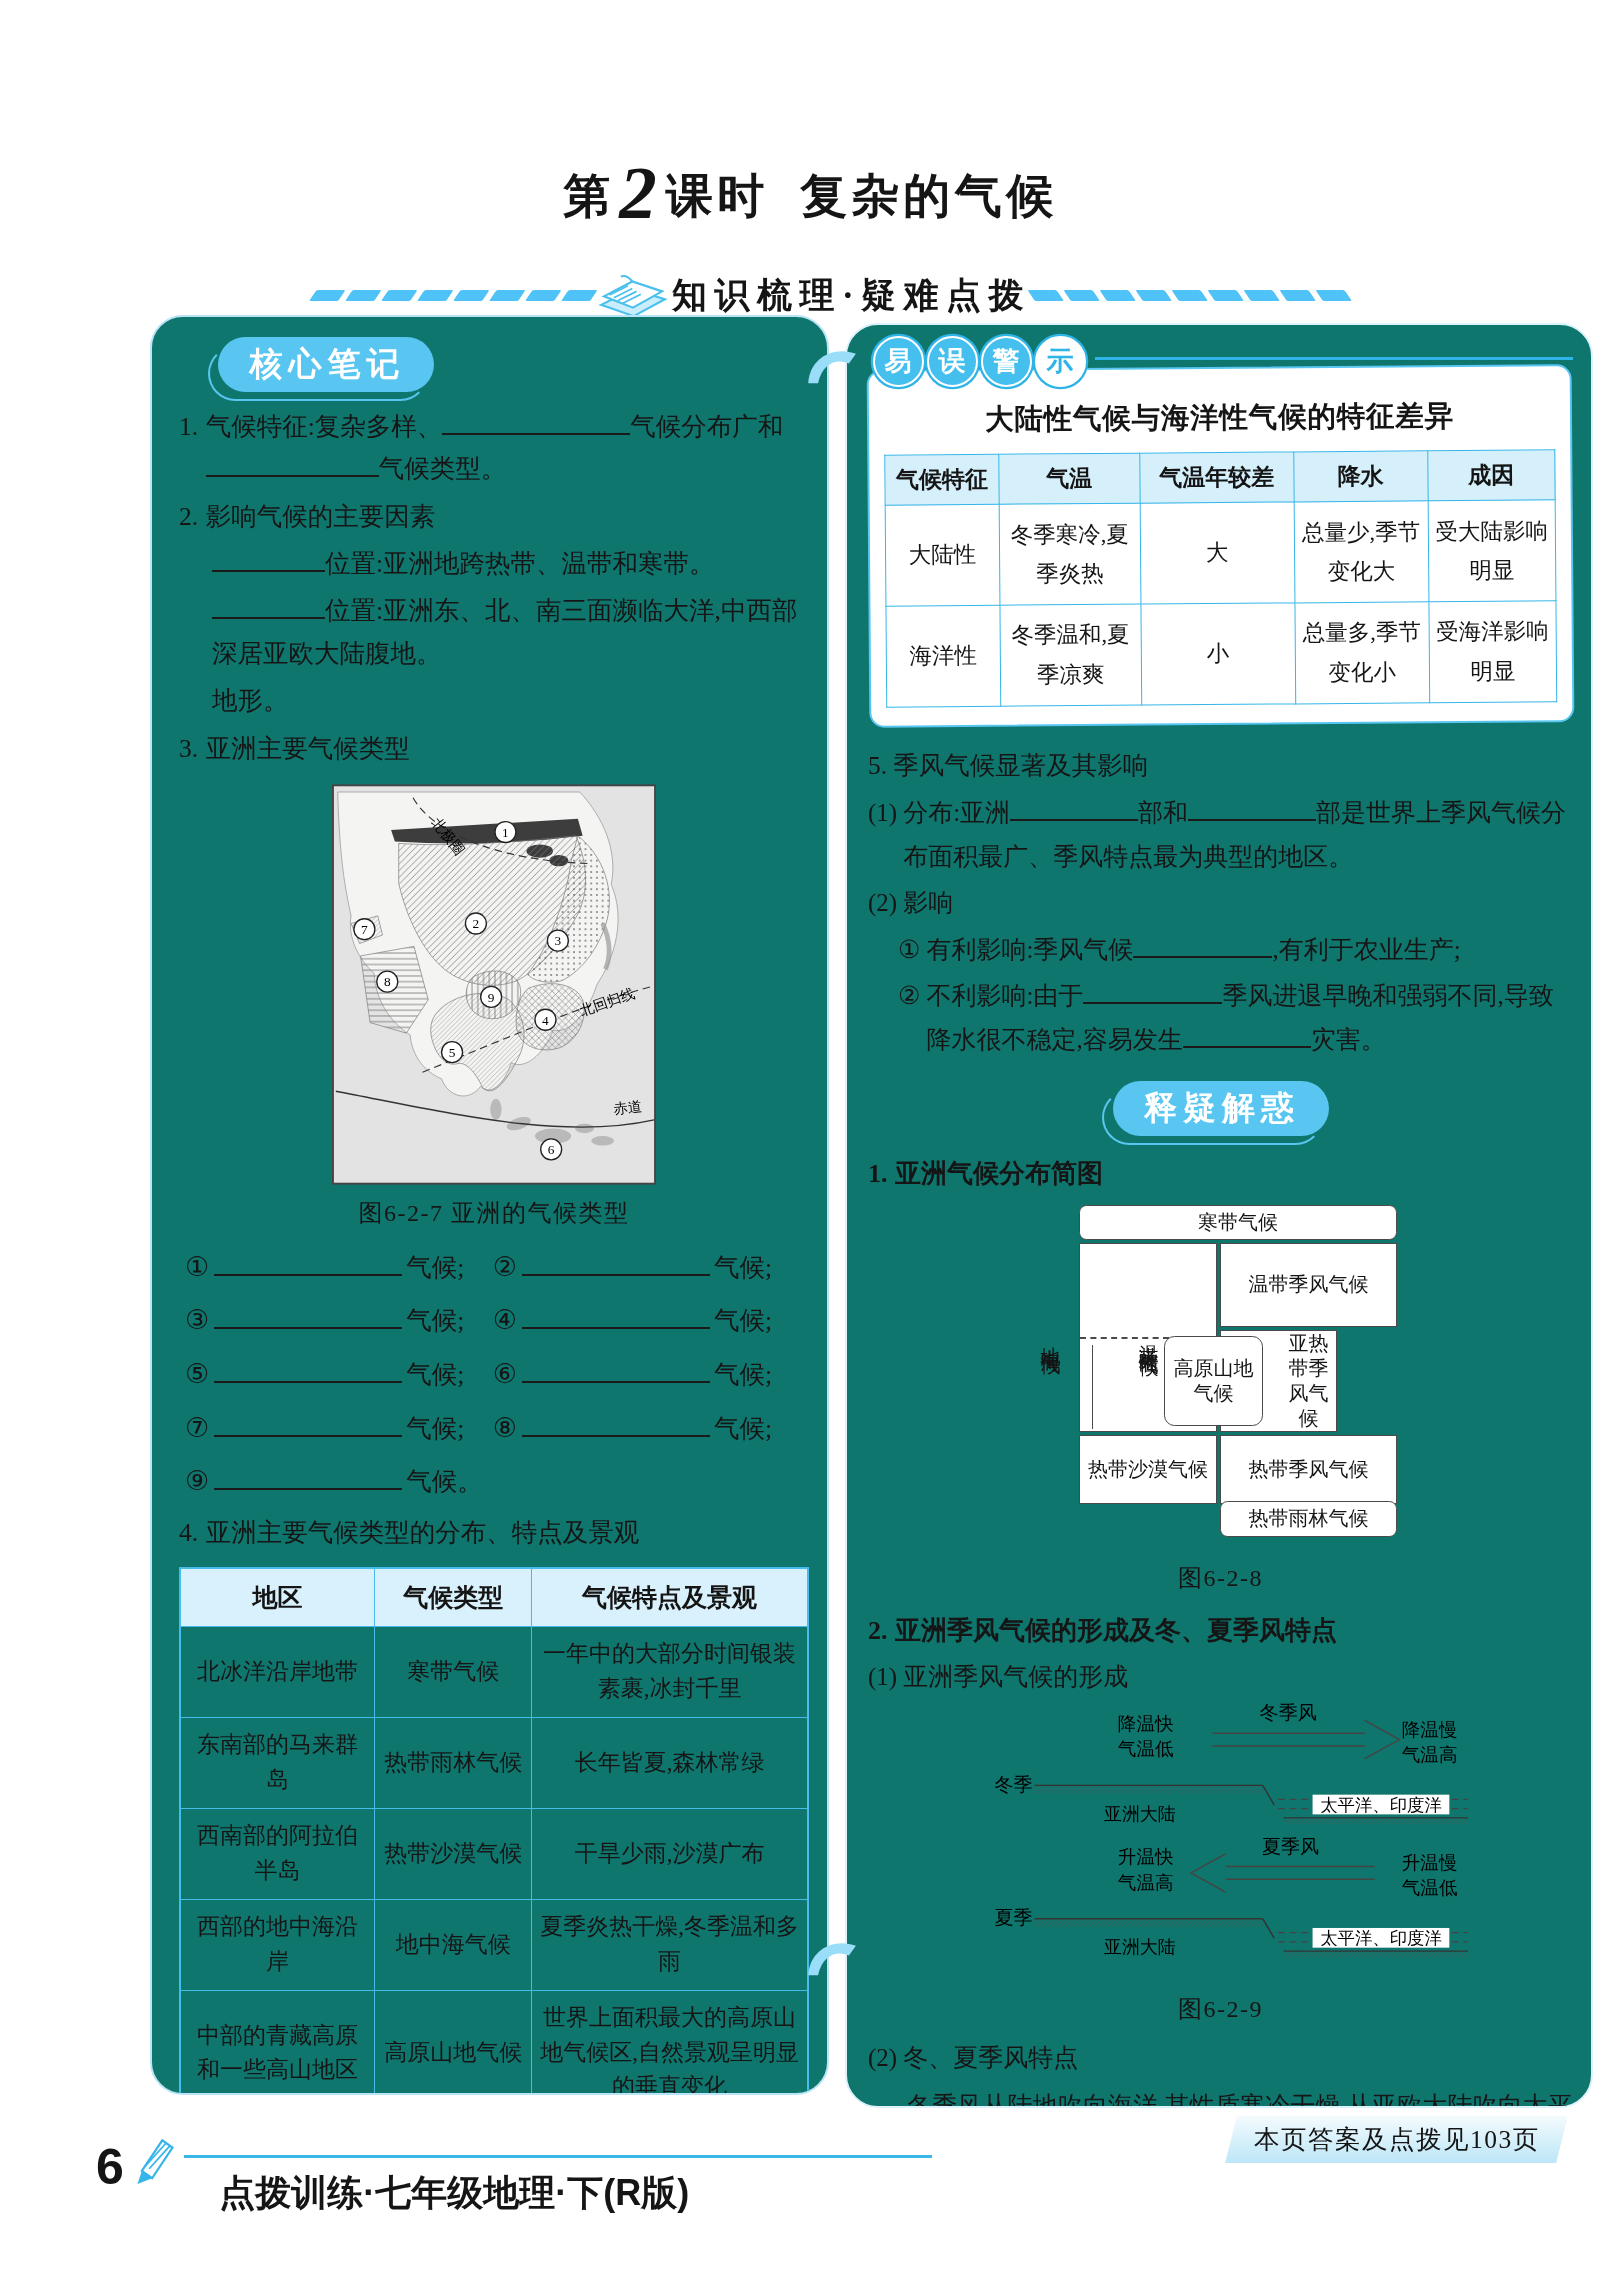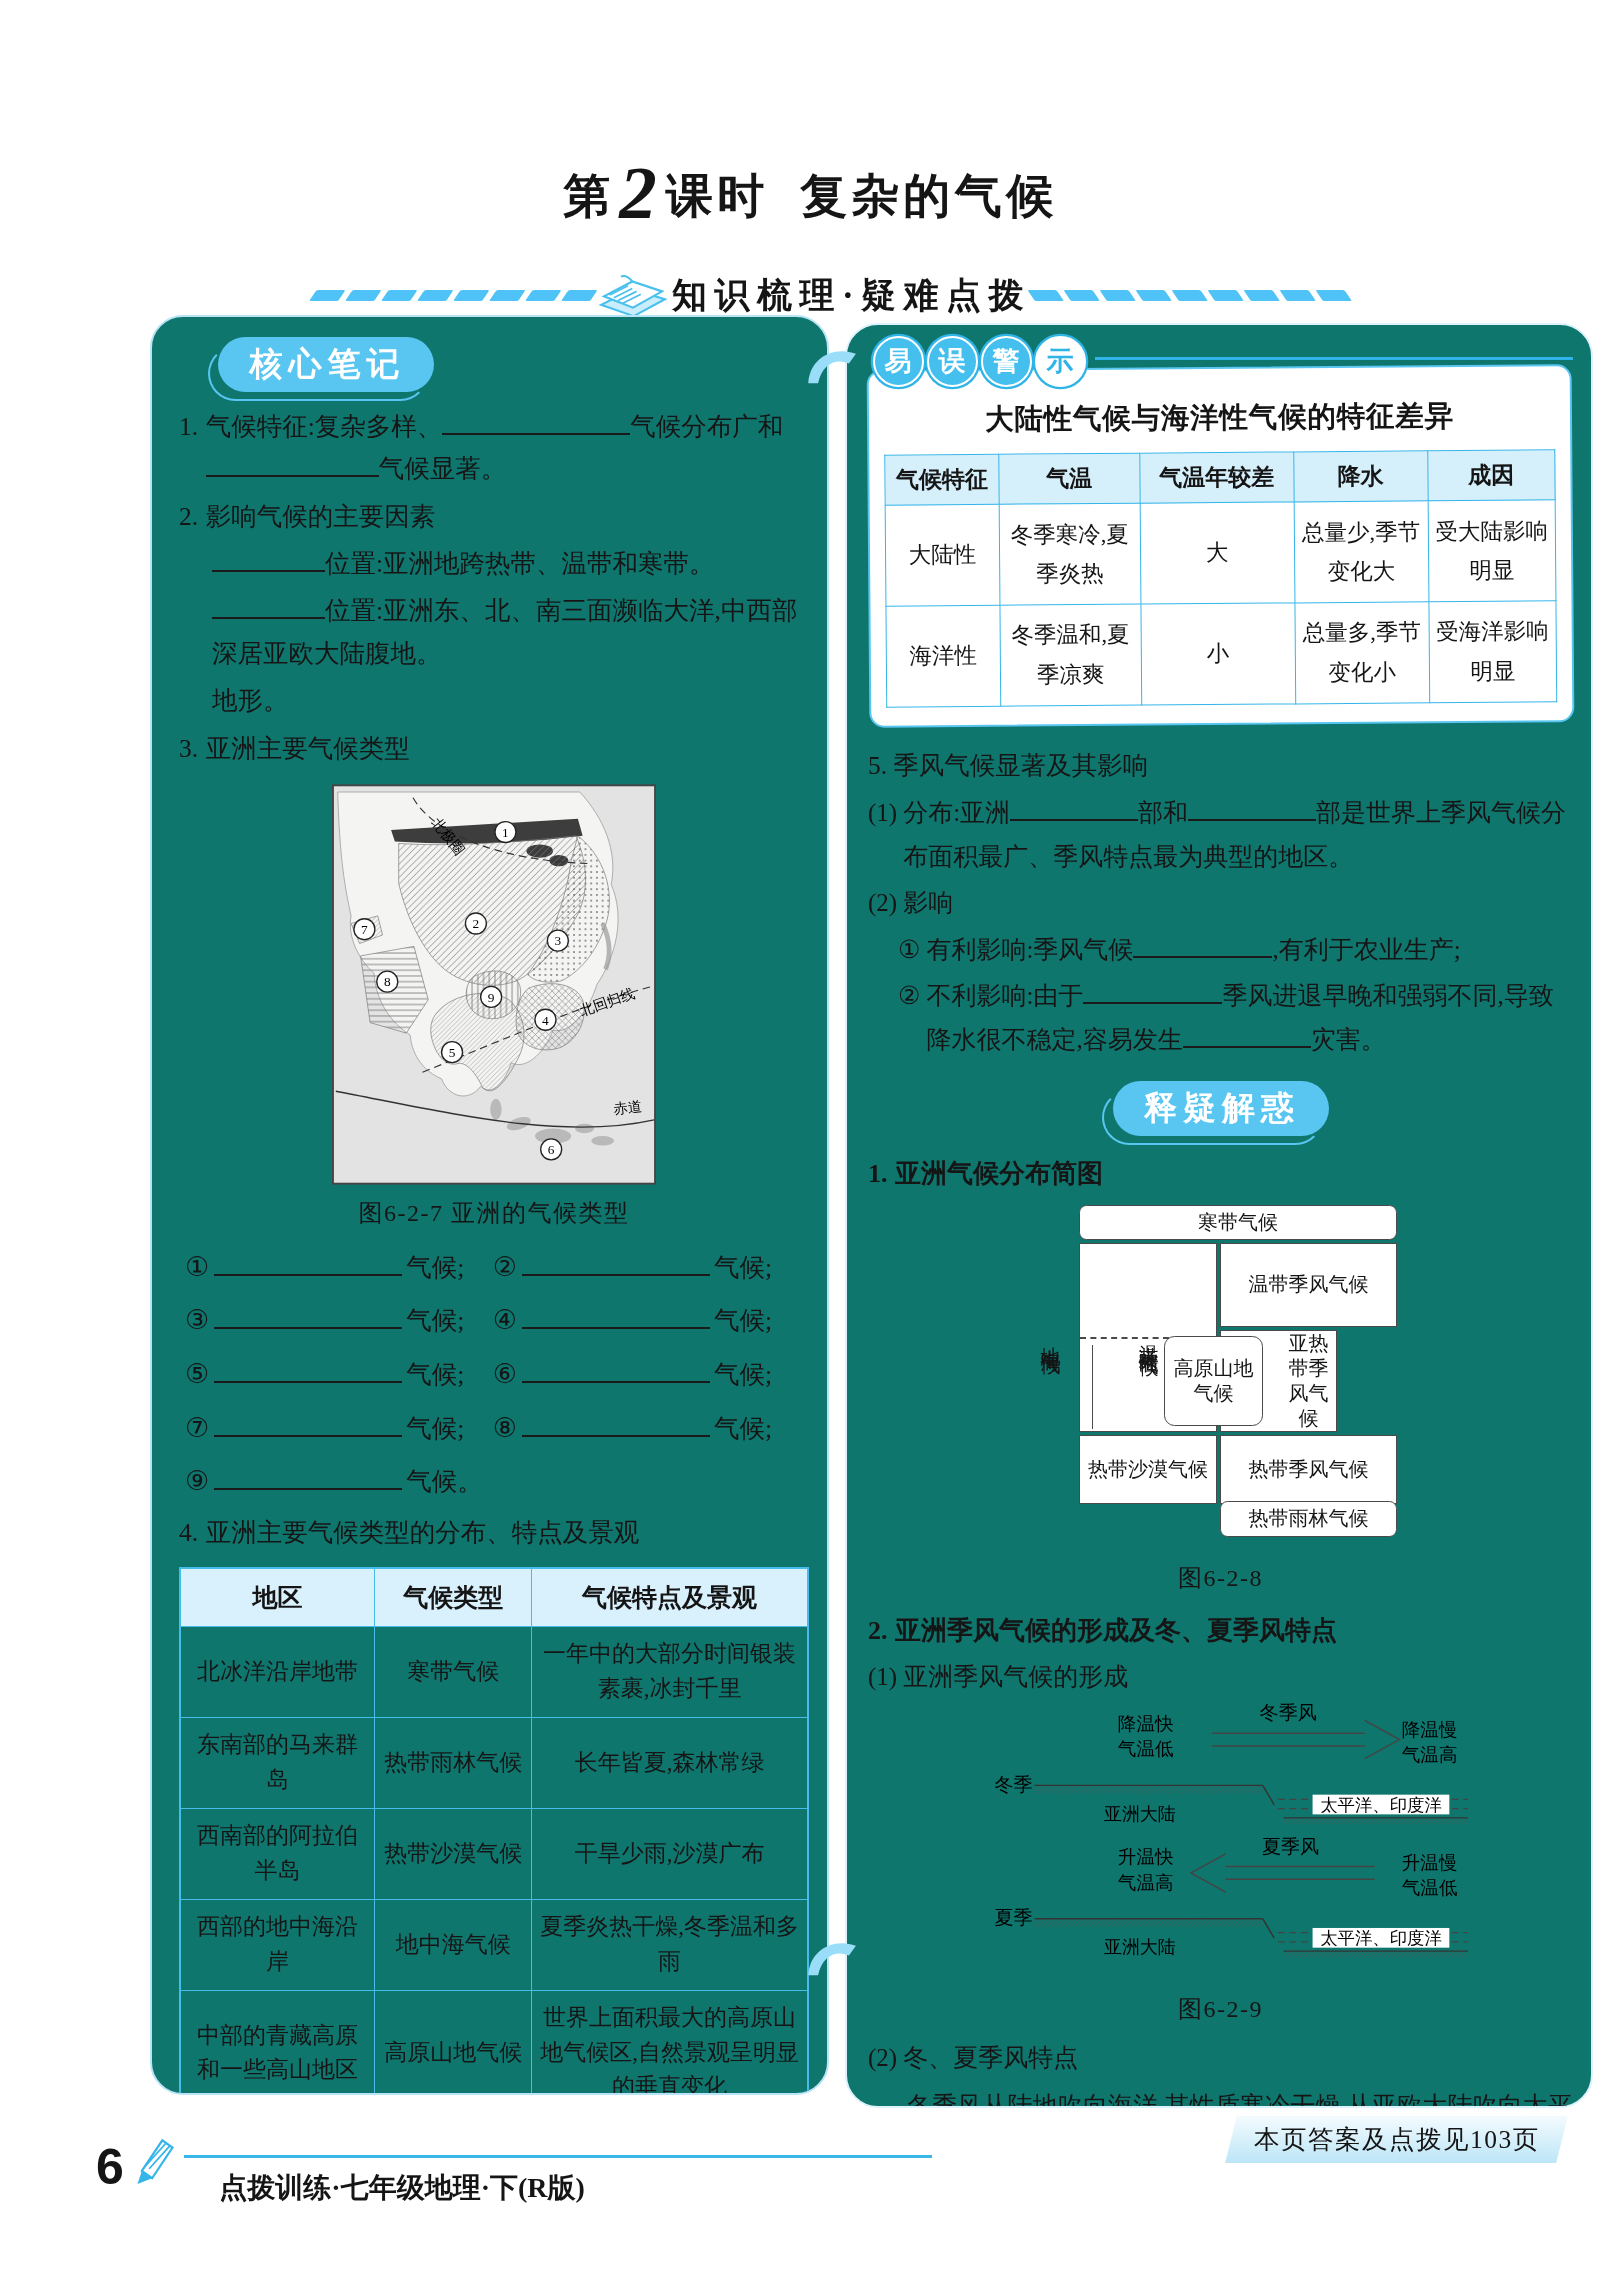--- a/index.html
+++ b/index.html
@@ -91,21 +91,21 @@
   .rhead .num{padding-right:7.5px;}
   .rli{display:flex;font-size:25px;line-height:1.74;margin-top:3px;}
   .rli .num{flex:0 0 auto;padding-right:6px;}
   .rli .txt{flex:1 1 auto;}
   .para{font-size:25px;line-height:1.7;text-align:justify;margin:6px 0 0 39px;}
 
   
   .footer-left{position:absolute;left:96px;top:2128px;display:flex;align-items:flex-start;}
   .fpage{font-family:"Liberation Sans","DejaVu Sans",sans-serif;font-weight:bold;font-size:50px;line-height:1;margin-top:13.5px;}
   .fline{margin-left:7.5px;border-top:3px solid #39B7E9;width:713px;padding:10.5px 0 0 35px;margin-top:27px;}
-  .fseries{font-family:Liberation Serif, serif;font-weight:bold;font-size:28px;}
+  .fseries{font-family:Liberation Sans, sans-serif;font-weight:bold;font-size:36px;}
   .footer-right{position:absolute;right:59px;top:2116px;transform:skewX(-14deg);
     background:linear-gradient(180deg,#F4FBFE 0%,#BCE6F7 100%);padding:6px 22.5px;}
   .footer-right .inner{transform:skewX(14deg);font-size:25.5px;letter-spacing:1.5px;}
 
   svg text{font-family:"Liberation Serif","DejaVu Serif",serif;}
 </style>
 </head>
 <body>
 
 <div class="page-title">
@@ -157,21 +157,21 @@
 </div>
 
 <div class="panel panel-left">
 
   <div style="margin-left:39px;margin-bottom:13.5px;">
     <span class="pill">核心笔记</span>
   </div>
 
   <div class="li">
     <span class="num">1.</span>
-    <span class="txt"><span>气候特征:复杂多样、</span><span class="blank b250"></span><span>气候分布广和</span><span class="blank b230"></span><span>气候显著。</span></span>
+    <span class="txt"><span>气候特征:复杂多样、</span><span class="blank b250"></span><span>气候分布广和</span><span class="blank b230"></span><span>气候类型。</span></span>
   </div>
 
   <div class="li">
     <span class="num">2.</span>
     <span class="txt">影响气候的主要因素</span>
   </div>
   <div class="li indent1">
     <span class="txt"><span class="blank b150"></span><span>位置:亚洲地跨热带、温带和寒带。</span></span>
   </div>
   <div class="li indent1">

